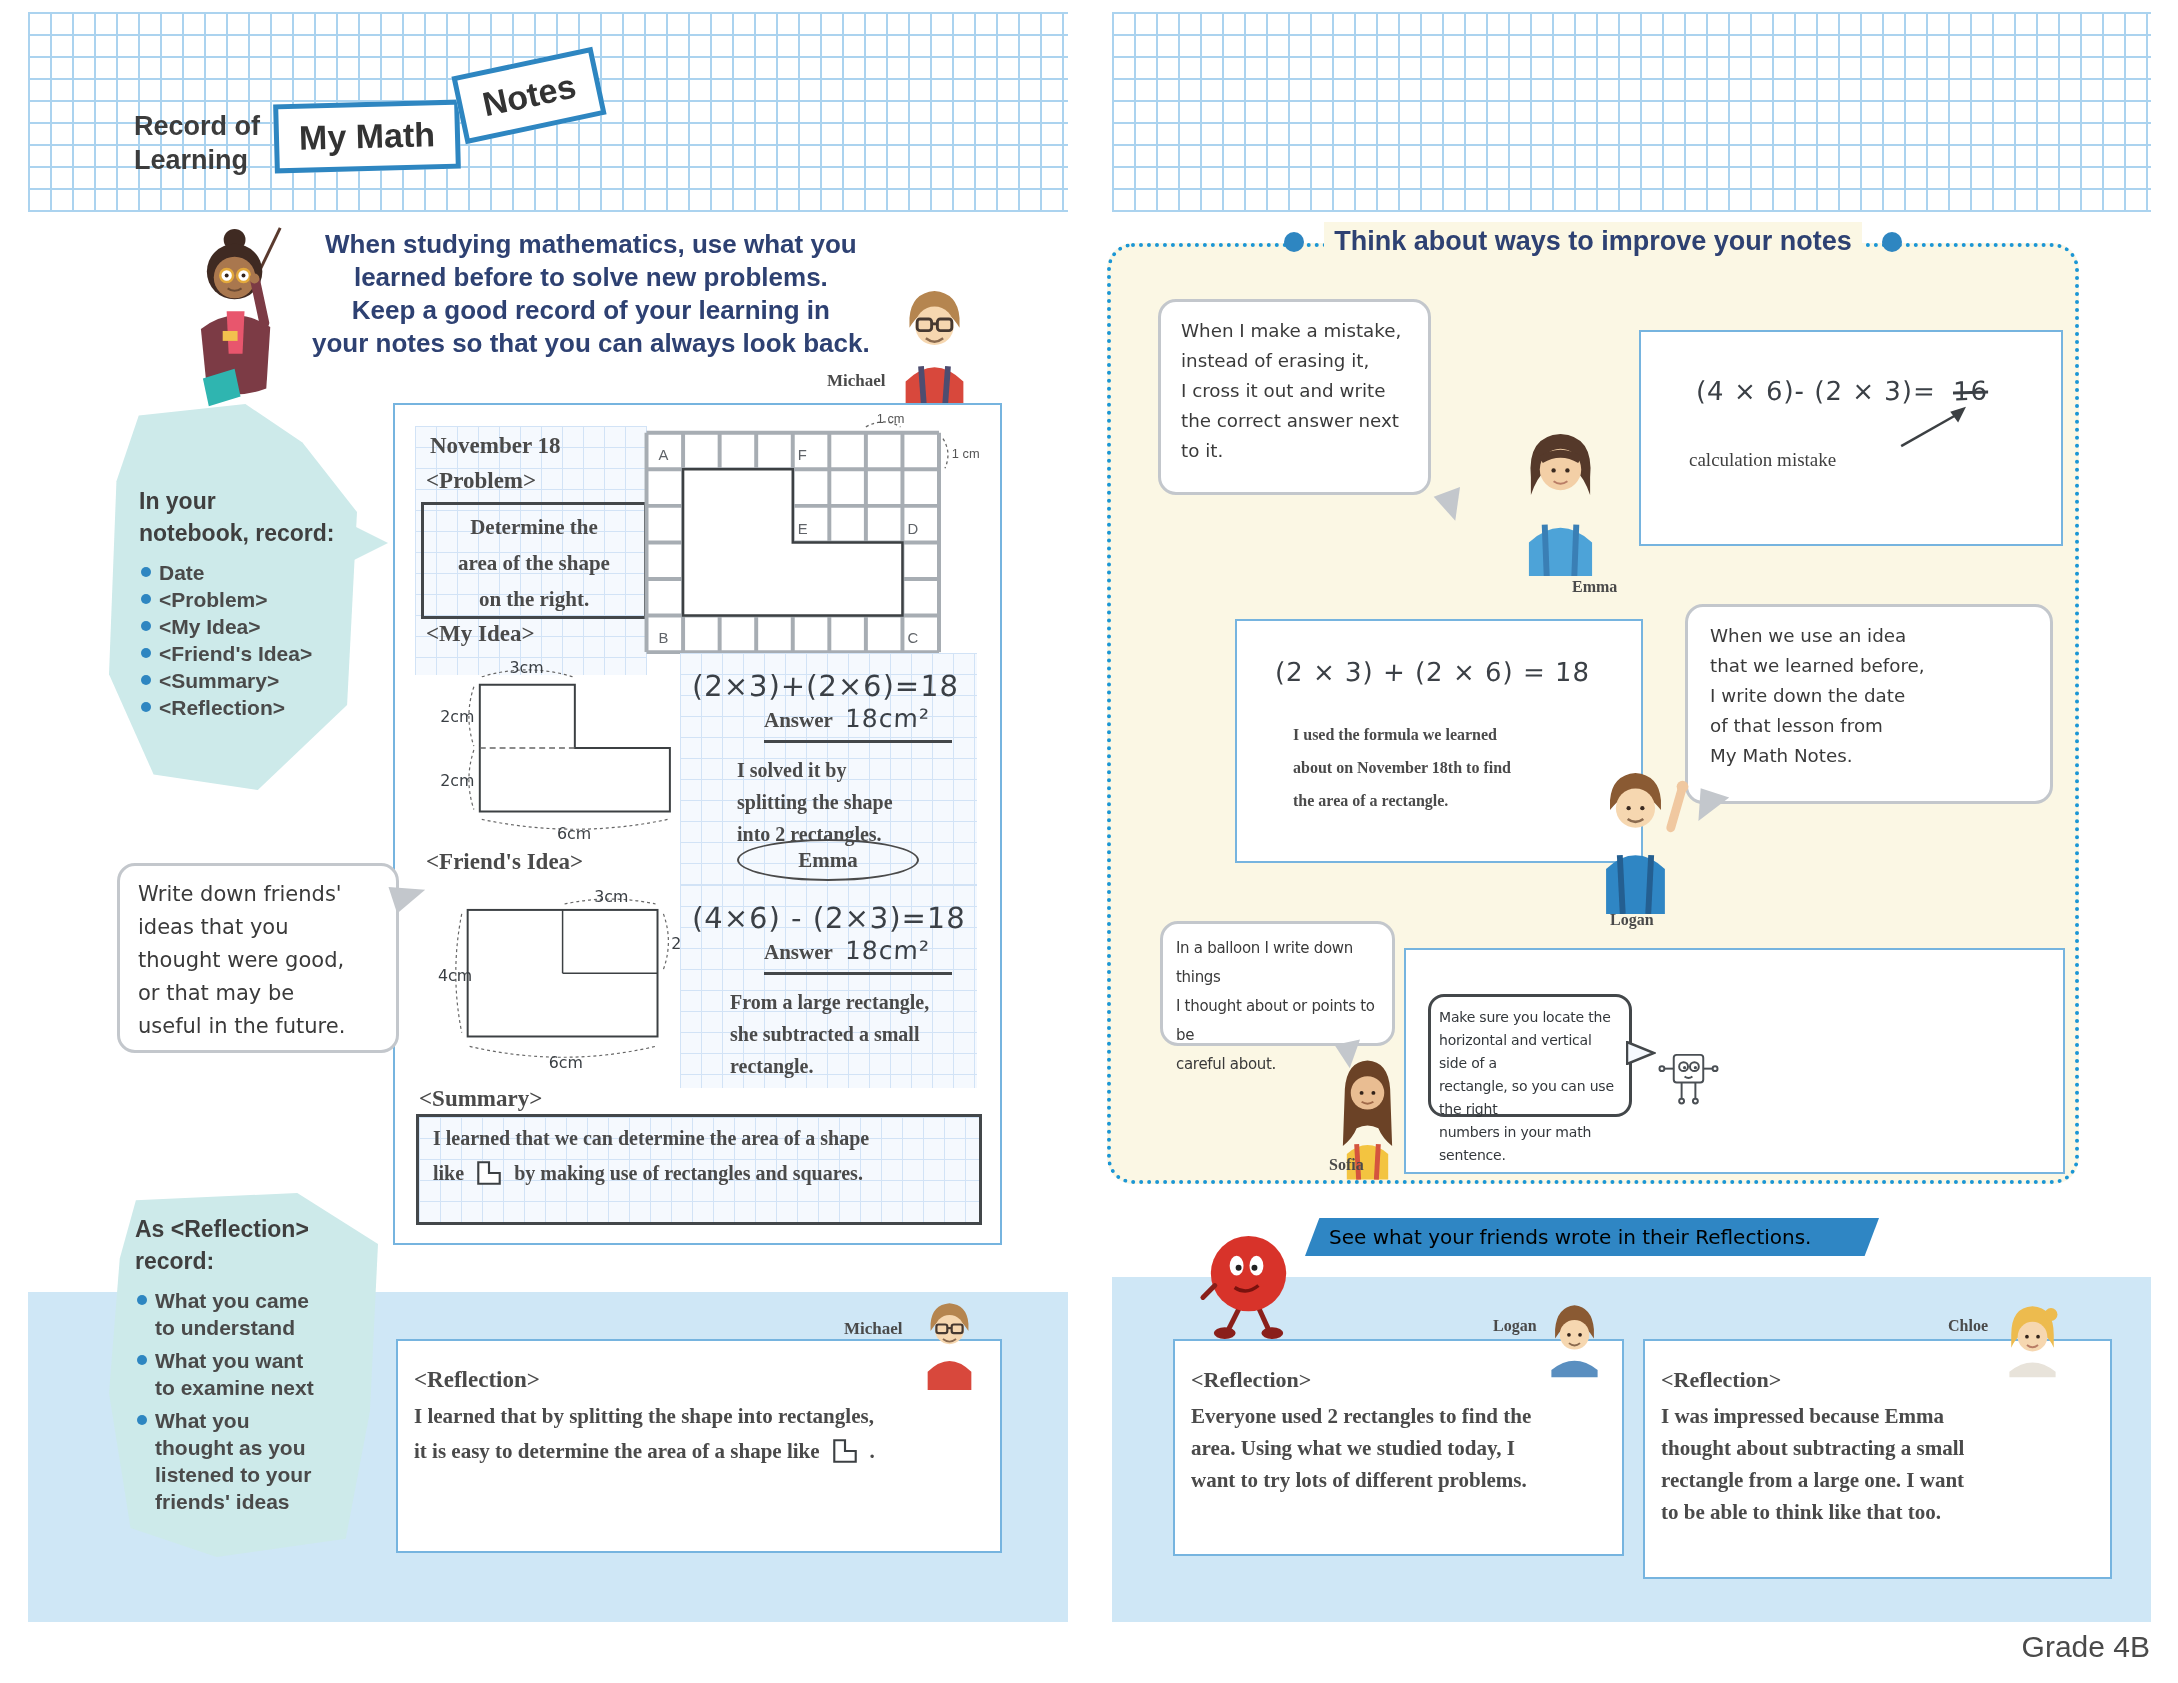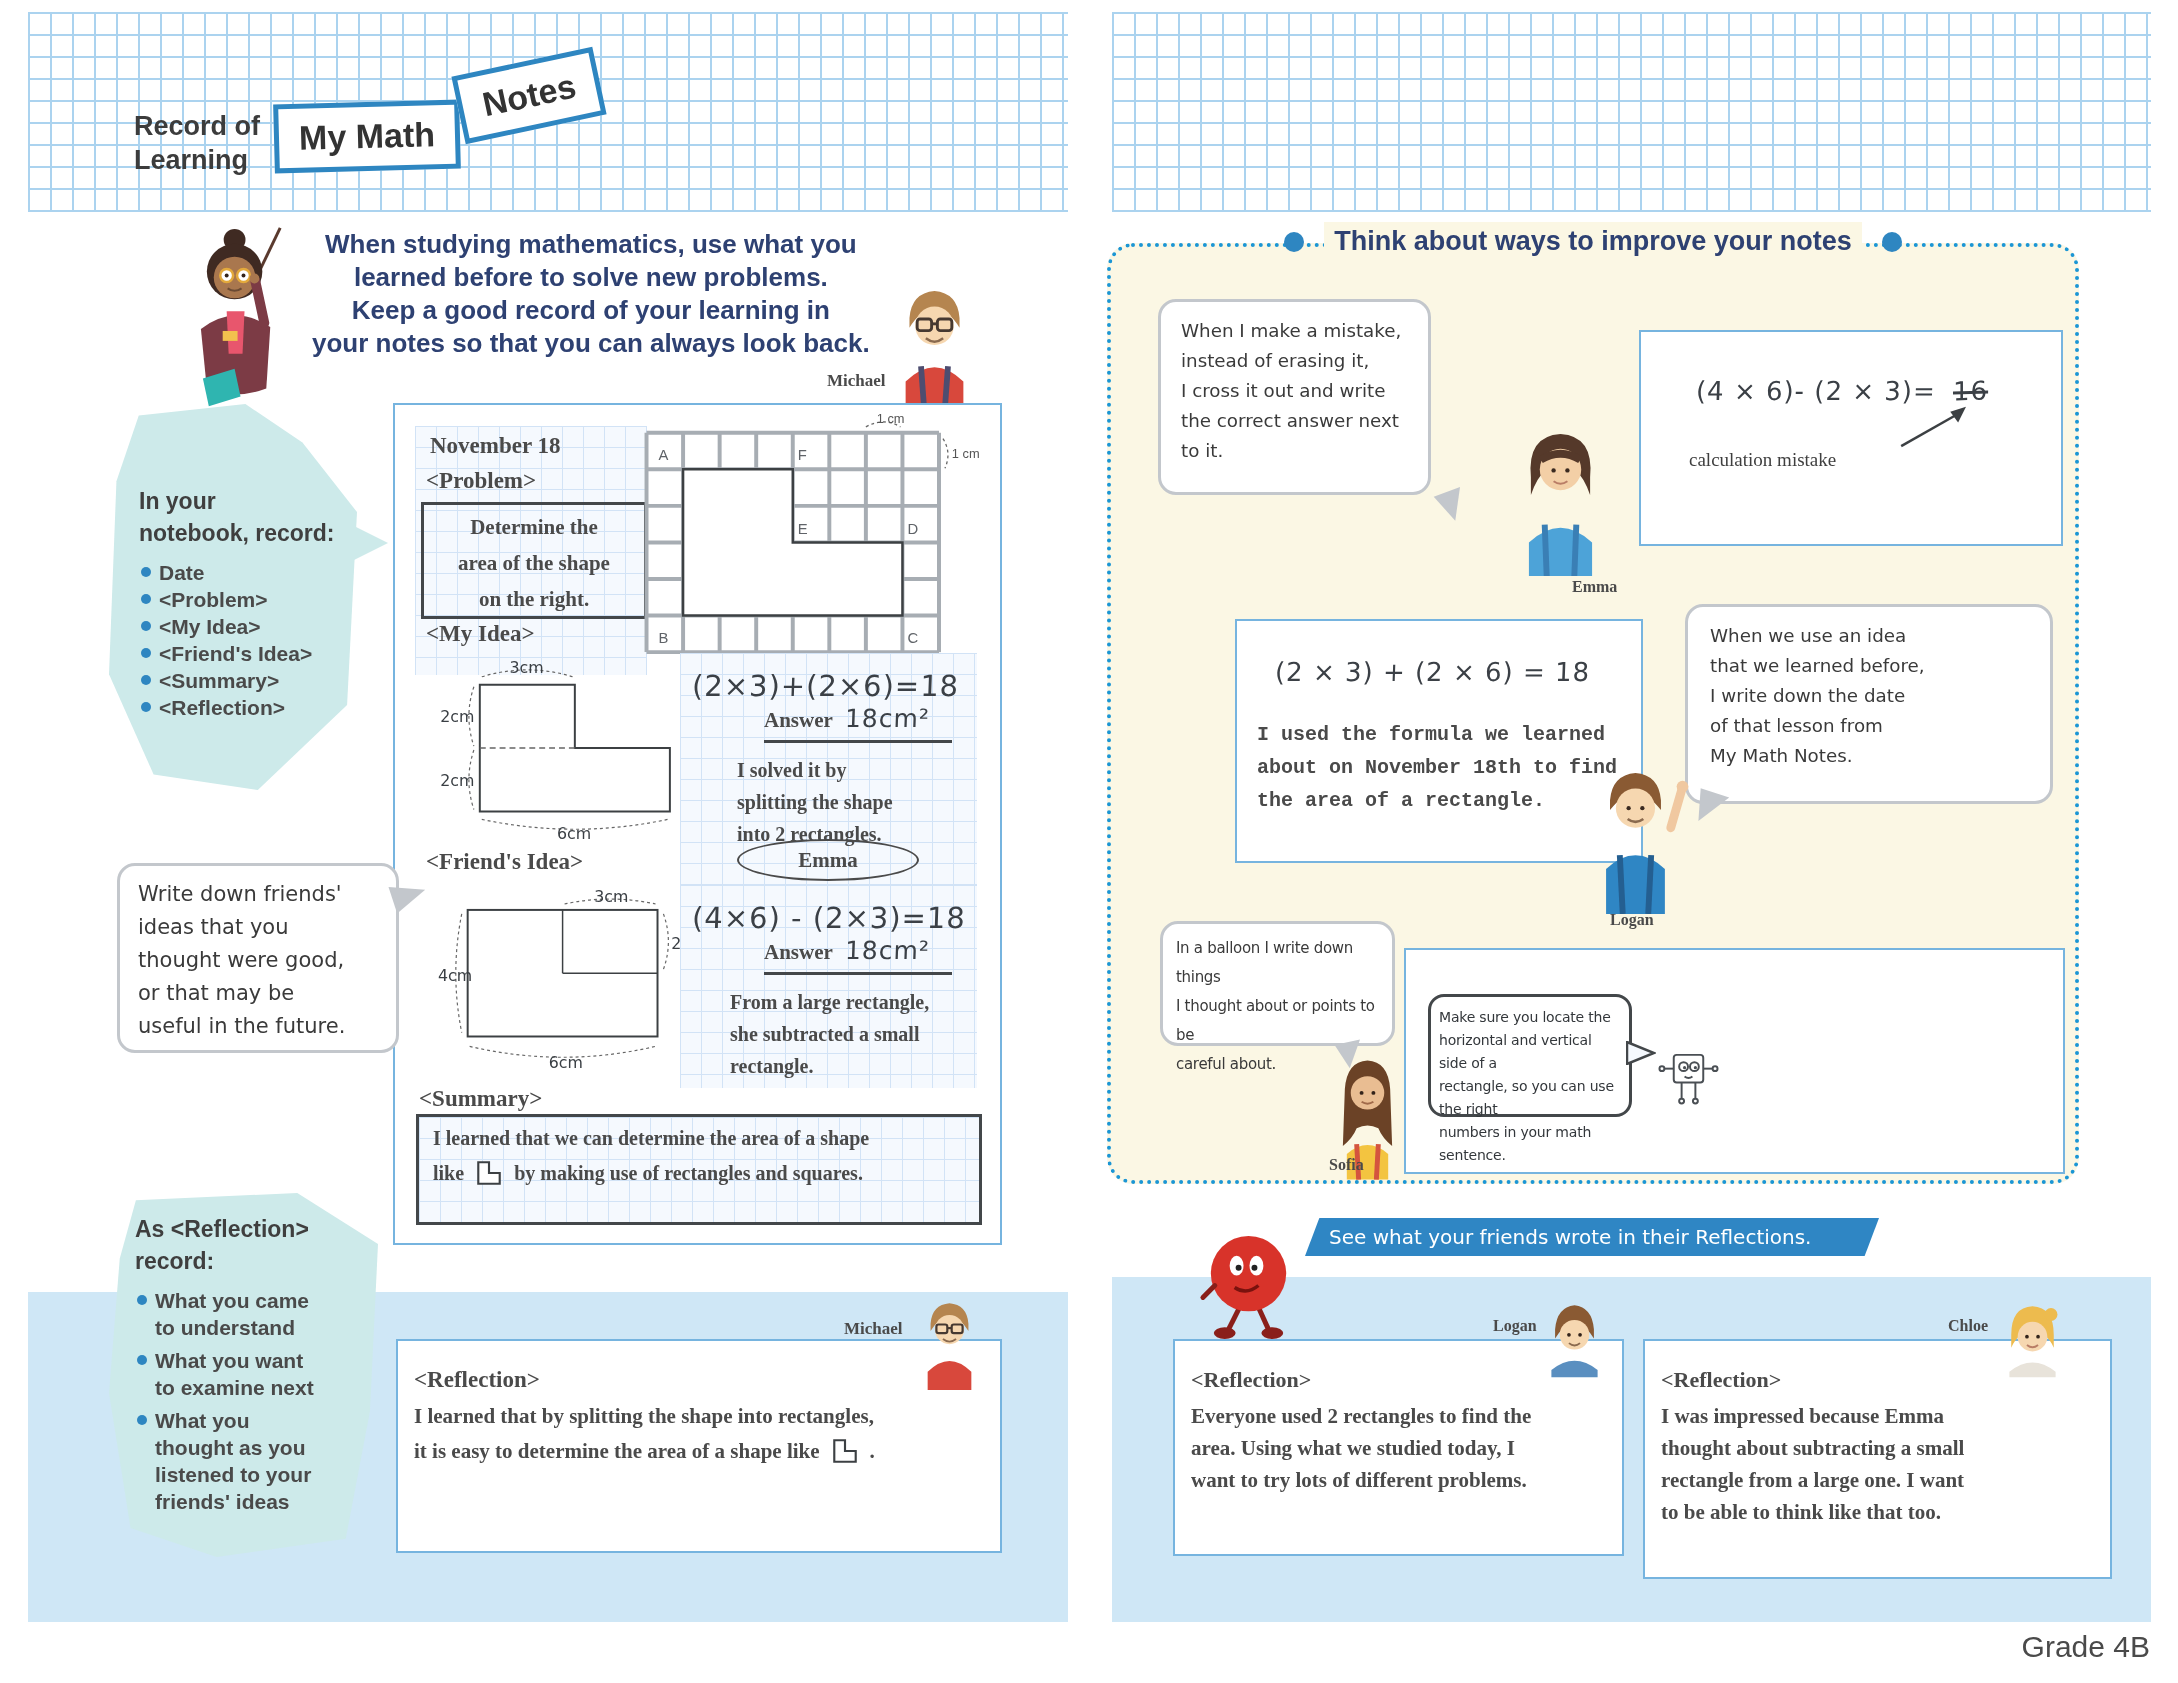--- a/index.html
+++ b/index.html
@@ -316,21 +316,21 @@
     </div>
     <svg class="abs" style="left:252px;top:67px;" width="89" height="54" viewBox="0 0 90 55">
       <line x1="8" y1="48" x2="68" y2="14" stroke="#3c4043" stroke-width="2.5"></line>
       <polygon points="74,8 58,13 66,24" fill="#3c4043"></polygon>
     </svg>
     <div class="abs sf" style="left:48px;top:117px;font-size:19px;font-weight:normal;font-family:'Liberation Serif',serif;color:#3f3f3f;">calculation mistake</div>
   </div>
 
   <div class="abs gridpaper nbook" style="left:1235px;top:619px;width:404px;height:240px;z-index:1;">
     <div class="abs hand" style="left:38px;top:36px;font-size:26px;">(2 × 3) + (2 × 6) = 18</div>
-    <div class="abs sf" style="left:20px;top:97px;font-size:20px;line-height:33px;font-family:Liberation Mono, monospace;">
+    <div class="abs sf" style="left:56px;top:97px;font-size:16px;line-height:33px;">
       <div>I used the formula we learned</div>
       <div>about on November 18th to find</div>
       <div>the area of a rectangle.</div>
     </div>
   </div>
   <div class="abs bubble" style="left:1685px;top:604px;width:368px;height:200px;z-index:2;">
     <div class="comic" style="padding:14px 22px;font-size:18.3px;line-height:30px;">
       <div>When we use an idea</div>
       <div>that we learned before,</div>
       <div>I write down the date</div>
@@ -412,21 +412,21 @@
     <ellipse cx="32" cy="106" rx="11" ry="6" fill="#8a1f1a"></ellipse>
     <ellipse cx="80" cy="106" rx="11" ry="6" fill="#8a1f1a"></ellipse>
     <circle cx="56" cy="46" r="38" fill="#d8332a"></circle>
     <line x1="22" y1="58" x2="10" y2="70" stroke="#8a1f1a" stroke-width="5" stroke-linecap="round"></line>
     <ellipse cx="44" cy="38" rx="7" ry="10" fill="#fff"></ellipse>
       <ellipse cx="64" cy="38" rx="7" ry="10" fill="#fff"></ellipse>
     <circle cx="46" cy="40" r="3" fill="#222"></circle>
       <circle cx="62" cy="40" r="3" fill="#222"></circle>
     <path d="M42,60 Q54,68 66,58" stroke="#7a120e" stroke-width="3.5" fill="none"></path>
   </svg>
-  <div class="abs comic" style="left:1305px;top:1218px;width:574px;height:38px;background:#2f86c4;color:#ffffff;font-size:20px;display:flex;align-items:center;padding:16px 24px;box-sizing:border-box;clip-path:polygon(2.5% 0,100% 0,97.5% 100%,0 100%);z-index:3;">See what your friends wrote in their Reflections.</div>
+  <div class="abs comic" style="left:1305px;top:1218px;width:574px;height:38px;background:#2f86c4;color:#000000;font-size:20px;display:flex;align-items:center;padding:16px 24px;box-sizing:border-box;clip-path:polygon(2.5% 0,100% 0,97.5% 100%,0 100%);z-index:3;">See what your friends wrote in their Reflections.</div>
 
   <div class="abs sf" style="left:1493px;top:1317px;font-size:16px;z-index:3;">Logan</div>
   <svg class="abs" style="left:1544px;top:1299px;z-index:3;" width="61" height="79" viewBox="0 0 66 84">
     <path d="M12,32 Q14,8 33,6 Q52,8 54,32 L54,42 Q44,26 33,28 Q22,26 12,42 Z" fill="#8a5a33"></path>
     <circle cx="33" cy="38" r="16" fill="#f6d7b0"></circle>
     <circle cx="27" cy="38" r="2" fill="#33231a"></circle>
       <circle cx="39" cy="38" r="2" fill="#33231a"></circle>
     <path d="M27,47 Q33,52 39,47" stroke="#8a6a4f" stroke-width="2" fill="none"></path>
     <path d="M8,76 Q33,56 58,76 L58,84 L8,84 Z" fill="#5a8fc0"></path>
   </svg>

